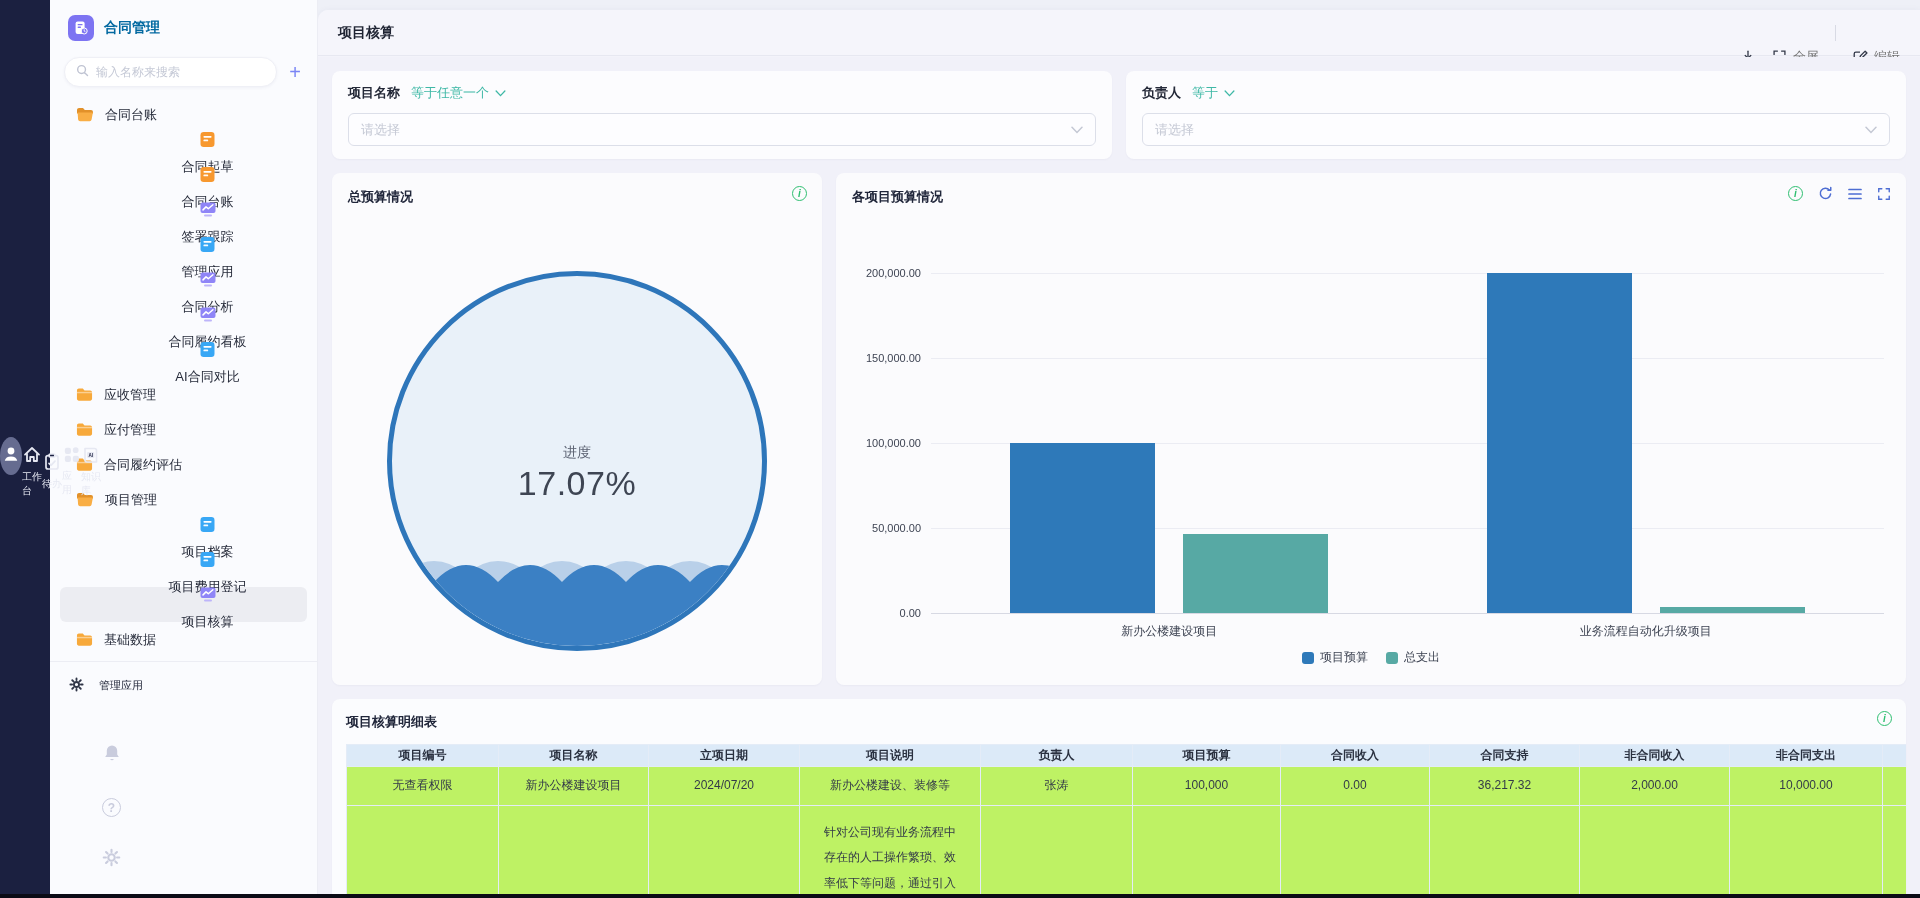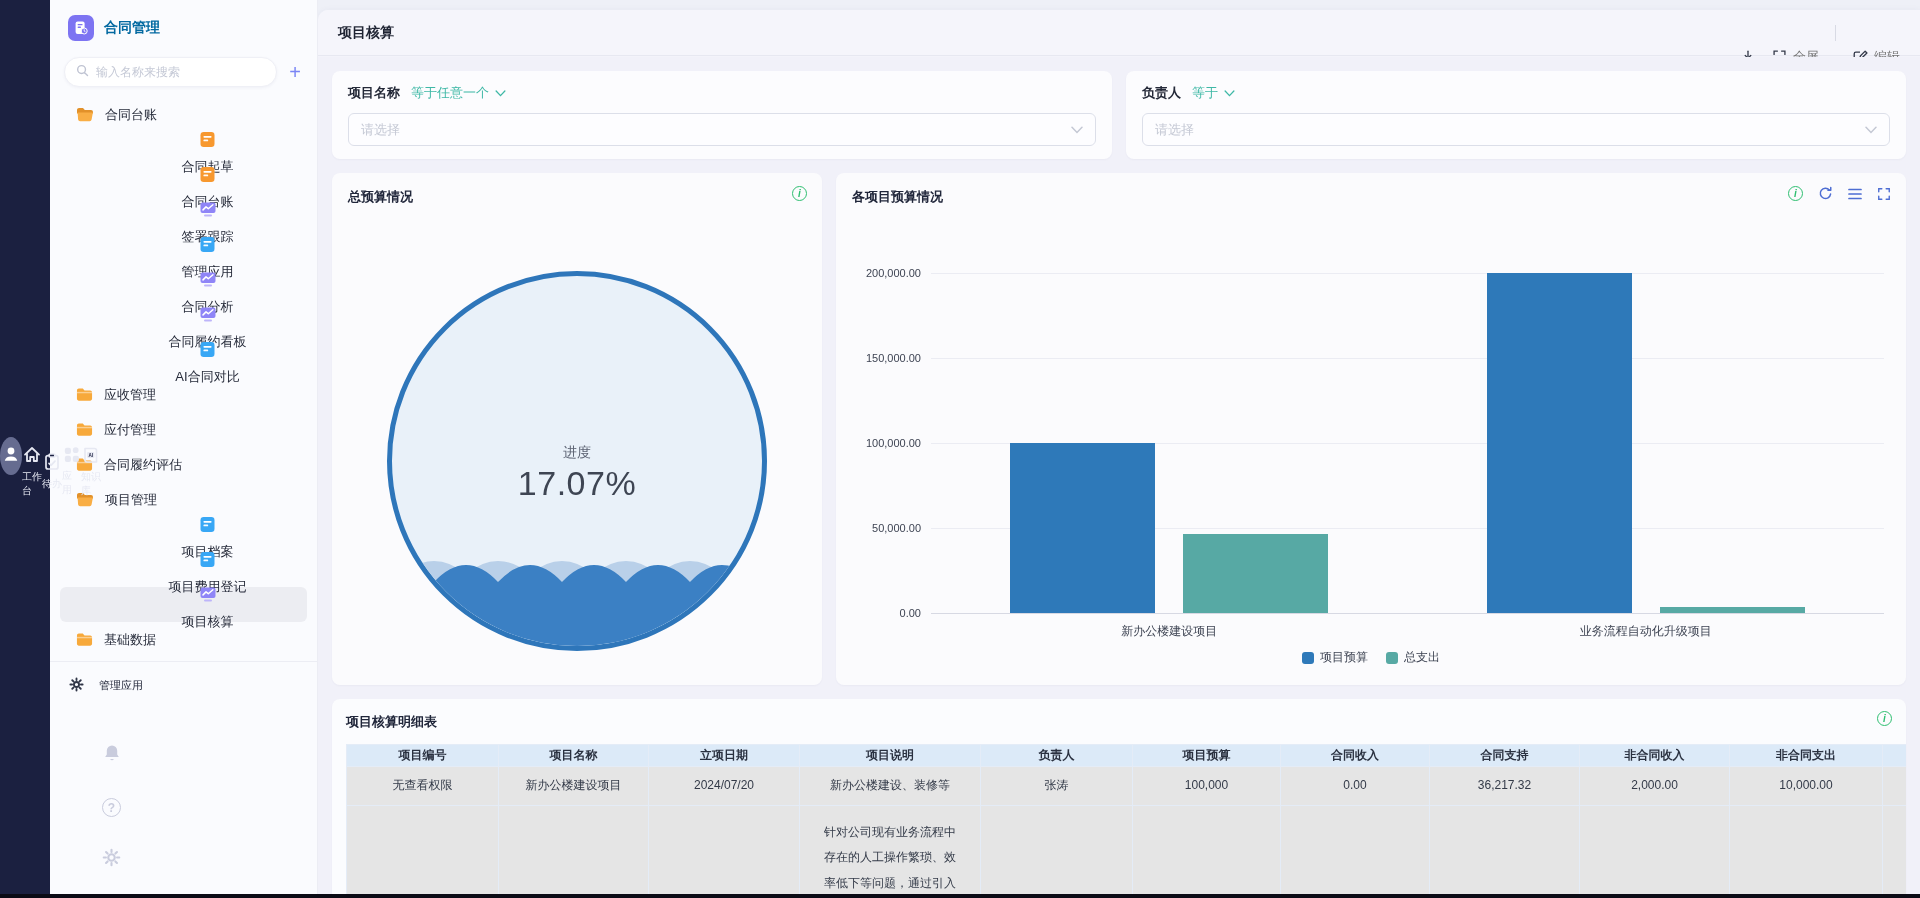--- a/index.html
+++ b/index.html
@@ -80,21 +80,21 @@
   .legend-item { display:flex; align-items:center; gap:6px; font-size:12px; color:#3E4453; cursor:pointer; }
   .legend-swatch { width:12px; height:12px; border-radius:3px; }
 
   
   .table-card { flex:1; background:#FBFCFE; border-radius:8px 8px 0 0; padding:13px 14px 0 14px; position:relative; overflow:hidden; box-shadow:0 1px 2px rgba(50,60,110,.04); }
   .table-title { font-size:13px; font-weight:bold; color:#20263A; }
   .table-card .info-badge { position:absolute; top:12px; right:14px; }
   table { margin-top:13px; border-collapse:collapse; table-layout:fixed; width:1590px; }
   th, td { border:1px solid #E4ECF7; text-align:center; font-size:12px; overflow:hidden; }
   th { background:#DCEAF8; color:#2A3140; font-weight:bold; height:22px; }
-  td { background:#e5e5e5; color:#333A48; height:39px; padding:6px 23px; line-height:2.1; }
+  td { background:#bef264; color:#333A48; height:39px; padding:6px 23px; line-height:2.1; }
 
   .bottom-bar { position:absolute; left:0; right:0; bottom:0; height:4px; background:#0B0B15; z-index:60; }
 </style>
 </head>
 <body>
 
 <div class="rail">
   <div class="avatar">
     <span>
       <svg width="22" height="22" viewBox="0 0 20 20">

